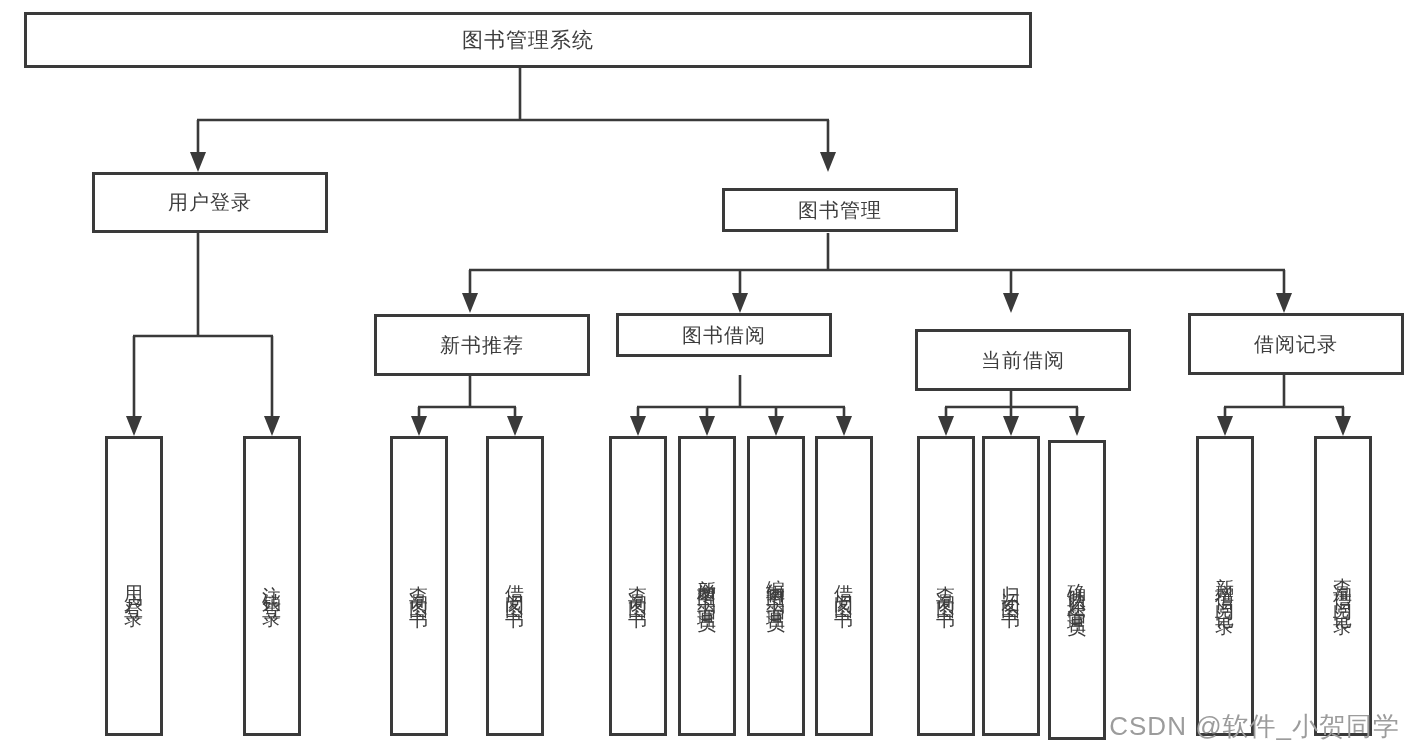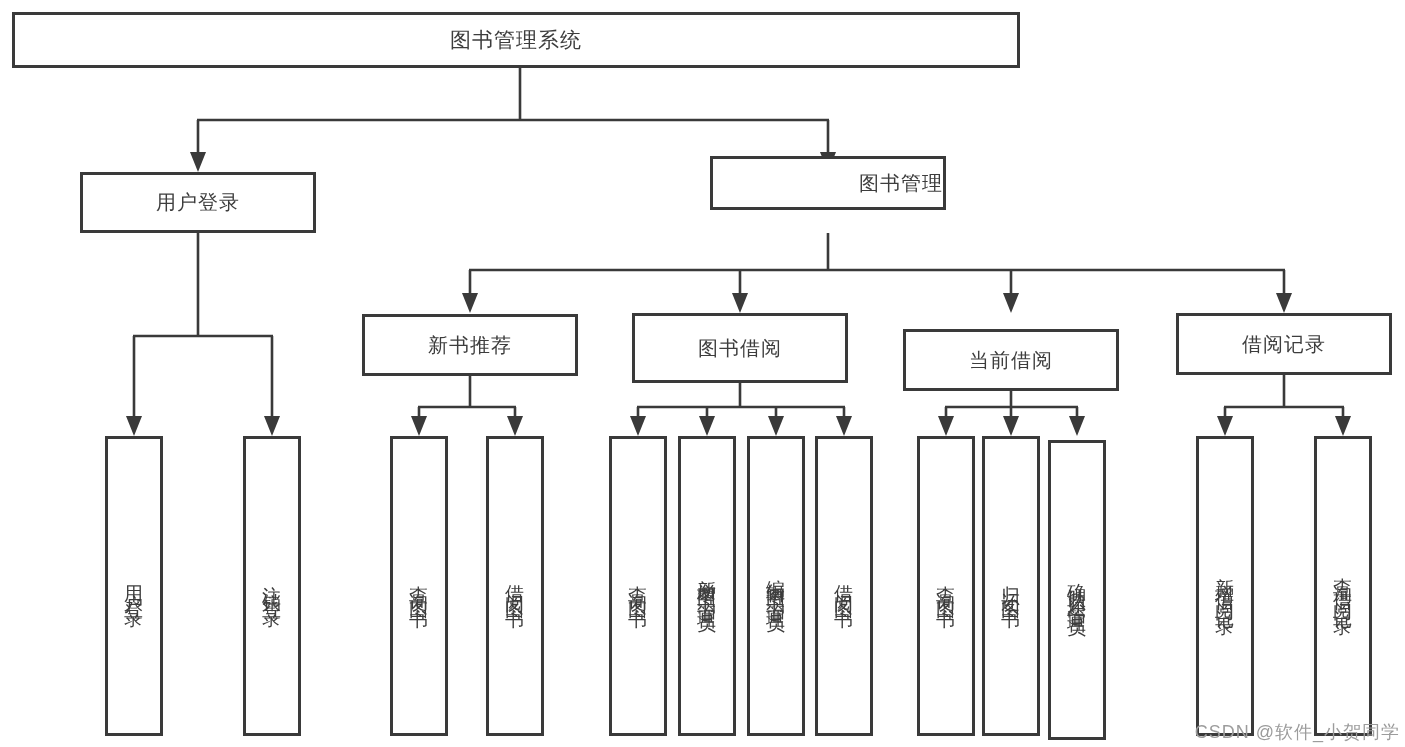--- a/index.html
+++ b/index.html
@@ -35,36 +35,36 @@
     position: absolute;
     box-sizing: border-box;
     background: #ffffff;
     border: 3px solid #3a3a3a;
     color: #3d3d3d;
     display: flex;
     align-items: center;
     justify-content: center;
     text-align: center;
   }
-  .h-box { font-size: 20px; letter-spacing: 1px; }
+  .h-box { font-size: 20px; letter-spacing: 1px; margin-left: 12px; }
   .root-box { font-size: 21px; }
   .v-box span {
     writing-mode: vertical-rl;
     text-orientation: mixed;
     font-size: 19px;
     letter-spacing: 8px;
     line-height: 1;
     white-space: nowrap;
   }
   .v-box.tight span { letter-spacing: 5px; }
   #watermark {
     position: absolute;
     right: 5px;
     bottom: 3px;
-    font-size: 18px;
+    font-size: 26px;
     color: #9c9c9c;
     letter-spacing: 1px;
     white-space: nowrap;
   }
 </style>
 </head>
 <body>
 
 <div id="stage">
 
@@ -118,28 +118,28 @@
     </g>
   </svg>
 
   <div class="box h-box root-box" style="left:12px; top:12px; width:1008px; height:56px;">
     <span>图书管理系统</span>
   </div>
 
   <div class="box h-box" style="left:80px; top:172px; width:236px; height:61px;">
     <span>用户登录</span>
   </div>
-  <div class="box h-box" style="left:710px; top:156px; width:236px; height:54px;justify-content:flex-end;">
+  <div class="box h-box" style="left:710px; top:188px; width:236px; height:44px;">
     <span>图书管理</span>
   </div>
 
   <div class="box h-box" style="left:362px; top:314px; width:216px; height:62px;">
     <span>新书推荐</span>
   </div>
-  <div class="box h-box" style="left:632px; top:313px; width:216px; height:70px;">
+  <div class="box h-box" style="left:604px; top:313px; width:216px; height:44px;">
     <span>图书借阅</span>
   </div>
   <div class="box h-box" style="left:903px; top:329px; width:216px; height:62px;">
     <span>当前借阅</span>
   </div>
   <div class="box h-box" style="left:1176px; top:313px; width:216px; height:62px;">
     <span>借阅记录</span>
   </div>
 
   <div class="box v-box" style="left:105px; top:436px; width:58px; height:300px;">

